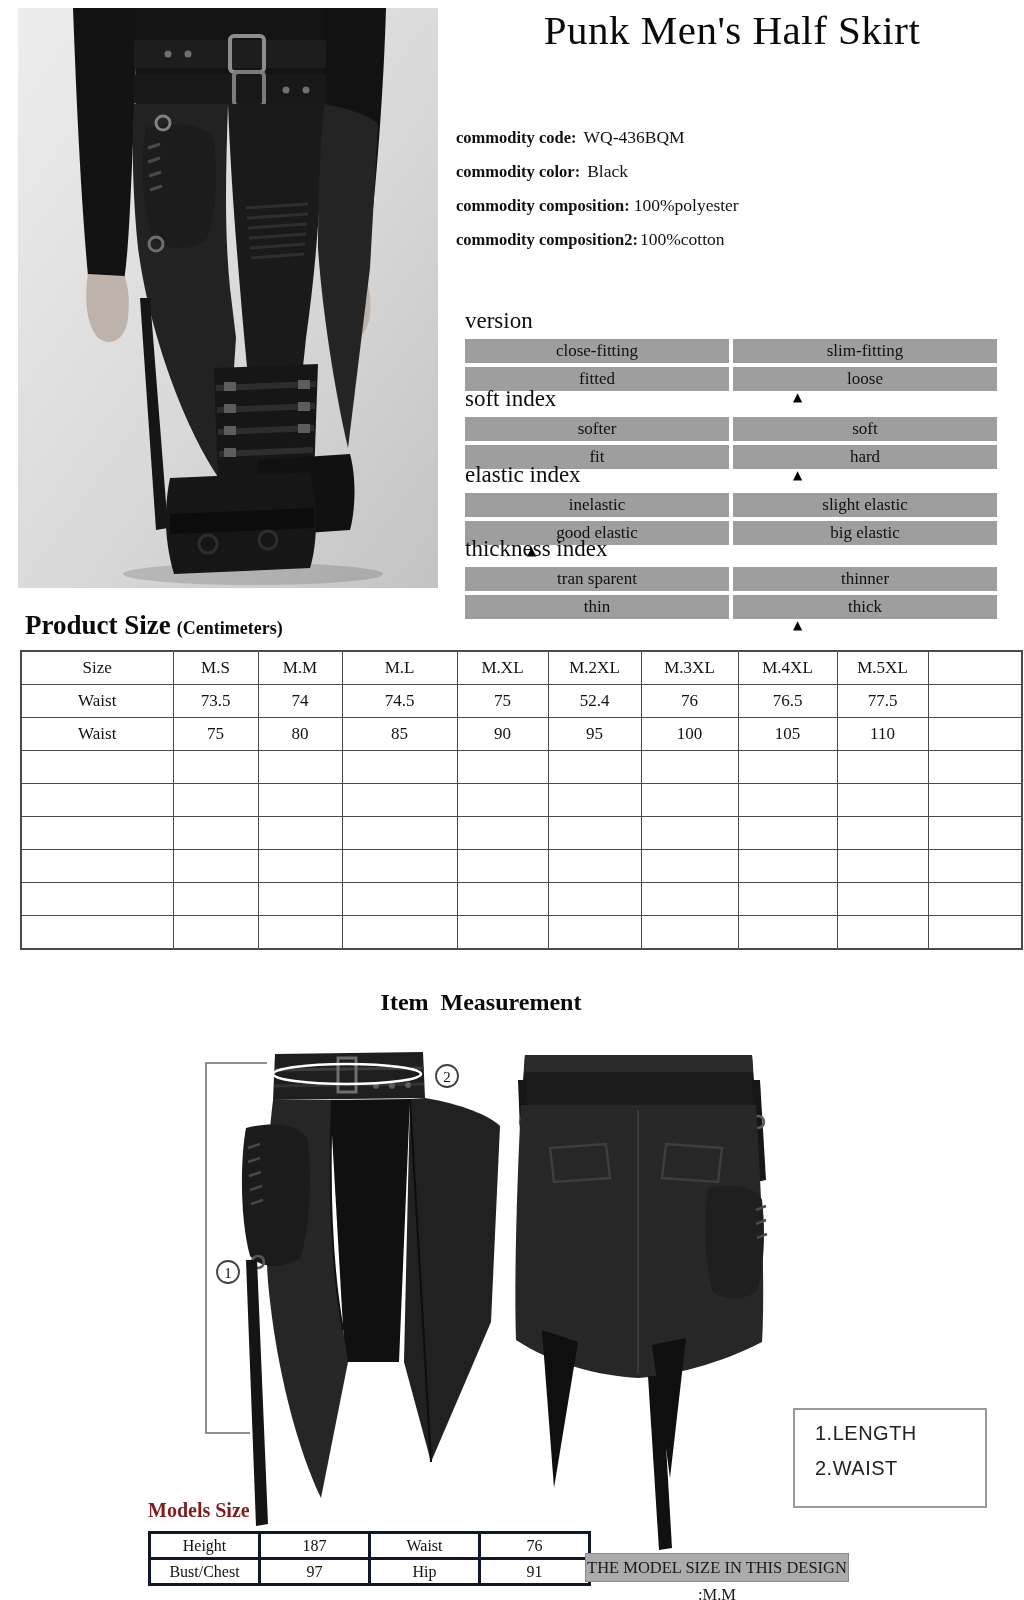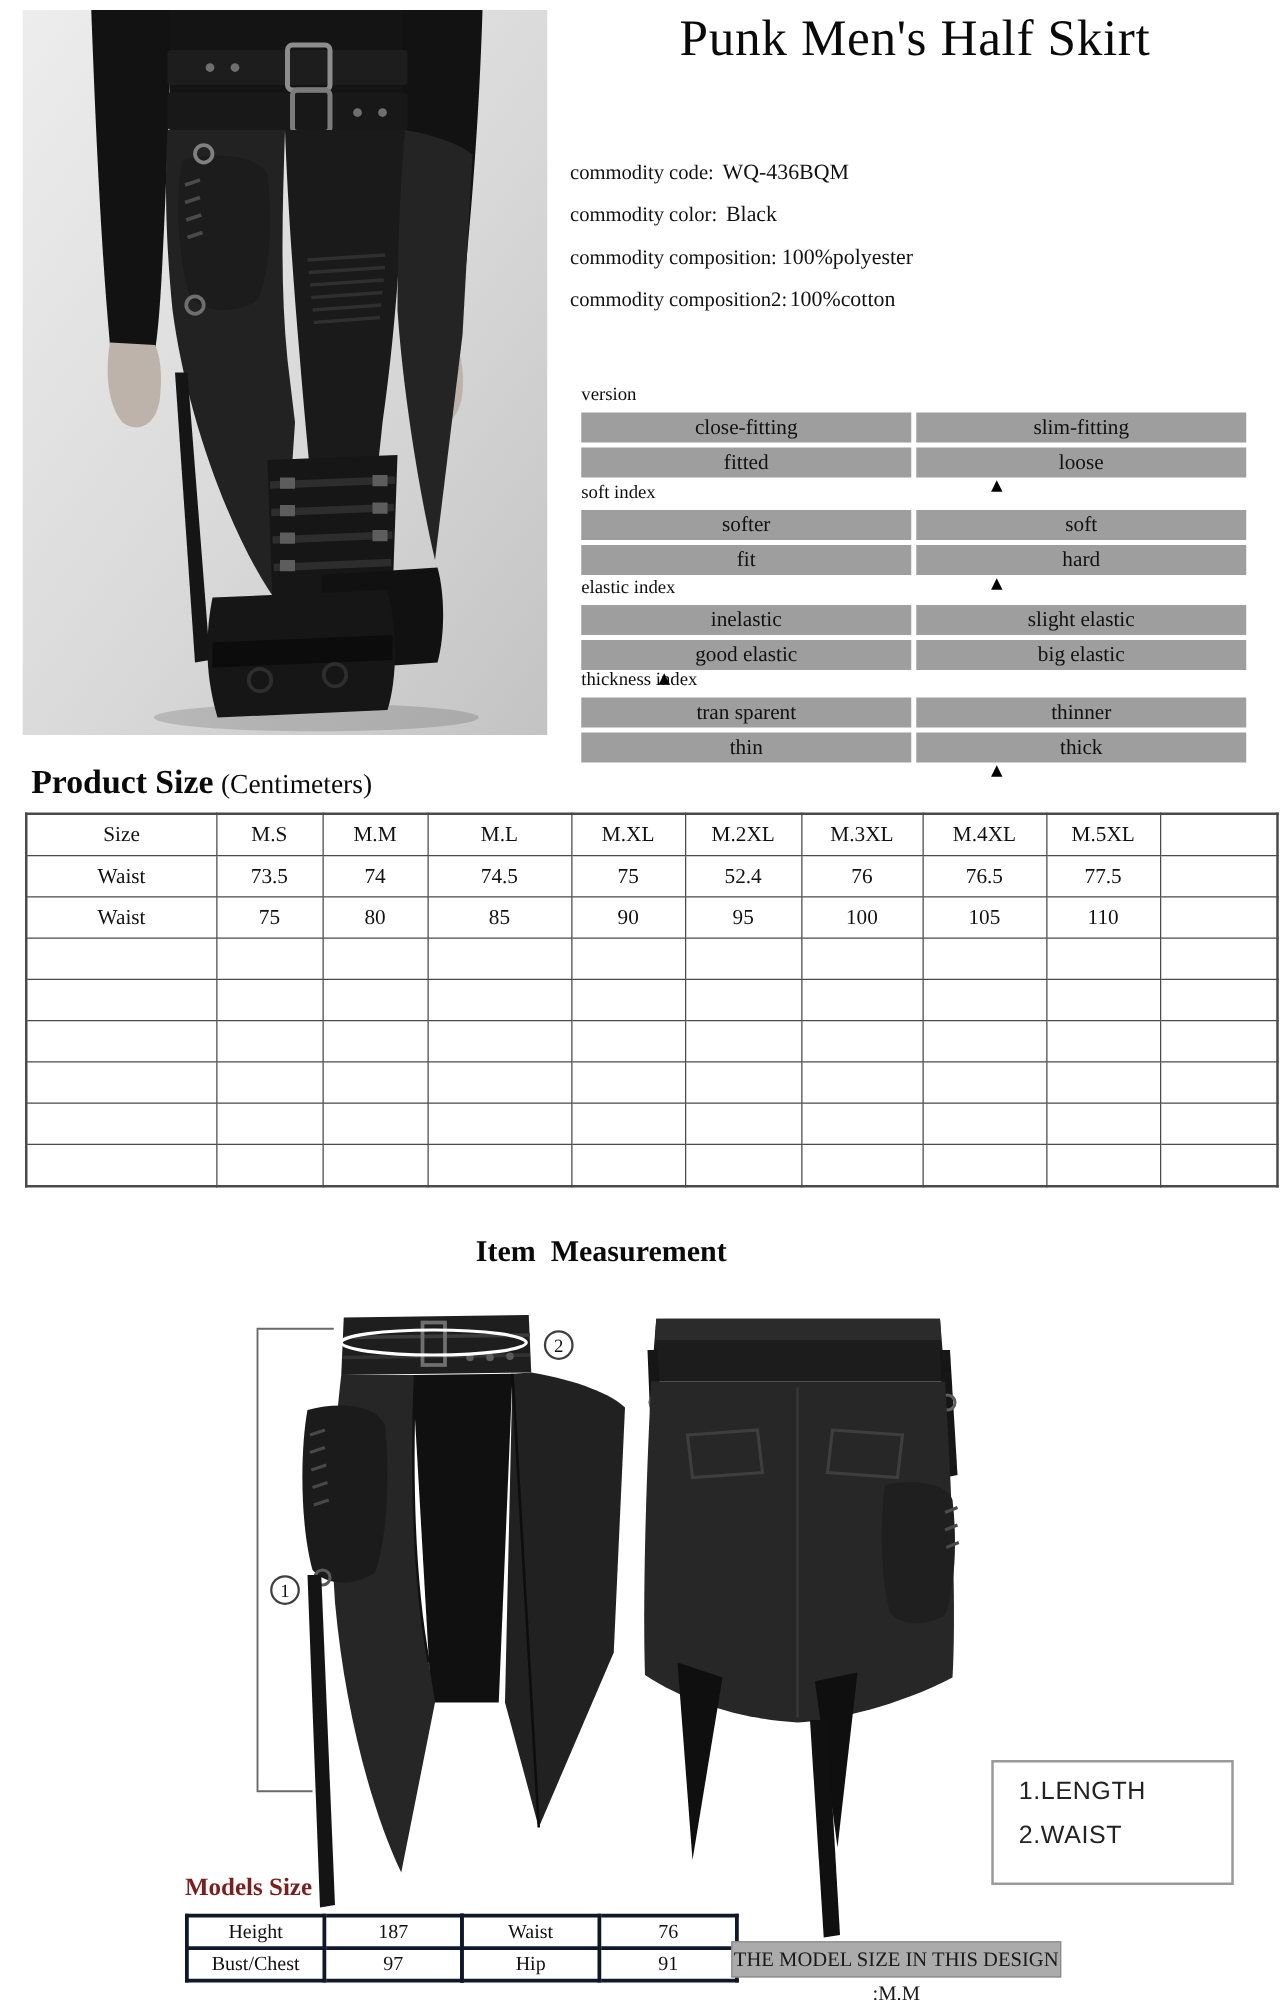--- a/index.html
+++ b/index.html
@@ -11,36 +11,36 @@
   .photo{left:18px;top:8px;width:420px;height:580px;}
   .photo svg{display:block;}
 
   
   .title{left:440px;top:6px;width:584px;text-align:center;
          font-size:41px;letter-spacing:0.5px;color:#0a0a0a;}
 
   
   .commodity{left:456px;top:126px;width:560px;}
   .commodity .line{margin-bottom:11px;font-size:17px;line-height:22px;}
-  .commodity .lab{font-weight:normal;font-size:16.5px;}
+  .commodity .lab{font-weight:bold;font-size:16.5px;}
   .commodity .val{margin-left:7px;font-size:17.5px;}
 
   
   .idx{left:465px;width:532px;}
-  .idx .idx-label{font-size:15px;margin-bottom:5px;color:#0d0d0d;}
+  .idx .idx-label{font-size:23px;margin-bottom:5px;color:#0d0d0d;}
   .idx .cells{display:grid;grid-template-columns:repeat(2,1fr);gap:4px;}
   .idx .cell{background:#9e9e9e;height:24px;line-height:24px;text-align:center;
              font-size:17px;color:#111;}
   .idx .marker-row{position:relative;height:15px;}
   .idx .marker{position:absolute;top:-1px;transform:translateX(-50%);
                font-size:12px;color:#000;font-family:"DejaVu Sans",sans-serif;}
 
   
   .ps-head{left:25px;top:610px;font-weight:bold;font-size:27px;color:#0a0a0a;}
-  .ps-head .unit{font-size:22px;font-weight:normal;margin-left:6px;}
+  .ps-head .unit{font-size:18px;font-weight:bold;margin-left:6px;}
   table.size{left:20px;top:650px;border-collapse:collapse;table-layout:fixed;
              position:absolute;border:2px solid #4a4a4a;}
   table.size td{border:1px solid #4a4a4a;height:32px;text-align:center;
                 font-size:17px;padding:0;overflow:hidden;}
 
   
   .im-head{left:0;top:974px;width:962px;text-align:center;font-weight:bold;
            font-size:24px;white-space:pre;color:#0a0a0a;margin-top:15px;}
   .im-fig{left:180px;top:1030px;width:620px;height:525px;}
 

